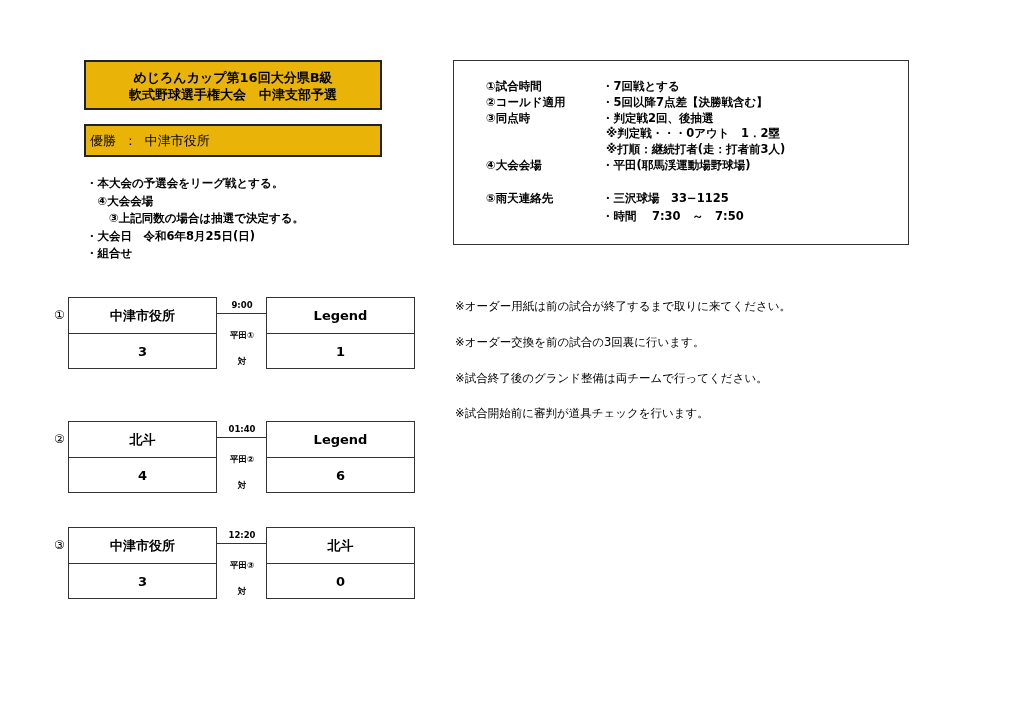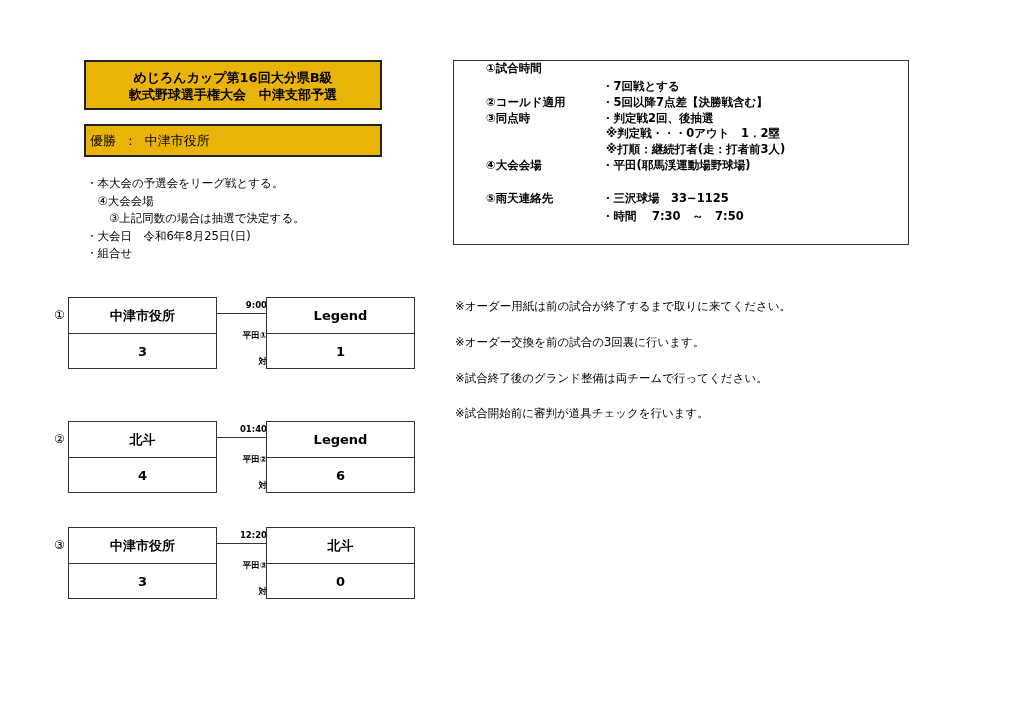--- a/index.html
+++ b/index.html
@@ -6,31 +6,31 @@
   body { width:1024px; height:724px; position:relative; overflow:hidden;
          font-family:"DejaVu Sans", "Liberation Sans", sans-serif; color:#000; }
   .abs { position:absolute; }
   .box { position:absolute; border:2px solid #222; box-sizing:border-box; background:#eab308; }
   .title-box { left:84px; top:60px; width:298px; height:50px; text-align:center;
                font-weight:bold; font-size:13px; line-height:17px; padding-top:7px; }
   .winner-box { left:84px; top:124px; width:298px; height:33px; text-align:left;
                 font-size:13px; line-height:29px; }
   .winner-box span { margin:0 4px; }
   .notes { left:86px; top:175px; font-size:11.5px; line-height:17.5px; }
-  .notes div { white-space:pre; }
+  .notes div { white-space:pre;font-weight:bold; }
   .rules-box { left:453px; top:60px; width:454px; height:183px; border:1px solid #333; }
   .rule-row { position:absolute; font-size:11.5px; font-weight:bold; line-height:15px; white-space:pre; }
   .rule-label { left:32px; }
   .rule-val { left:148px;text-align:right; }
   .match-idx { position:absolute; font-size:12px; }
   .team { position:absolute; border:1px solid #333; box-sizing:border-box; width:149px; height:72px; }
   .team .name { height:35px; border-bottom:1px solid #333; text-align:center;
                 font-weight:bold; font-size:13px; line-height:35px; }
   .team .score { text-align:center; font-weight:bold; font-size:13px; line-height:35px; }
-  .mid { position:absolute; width:50px; text-align:right; font-weight:bold; font-size:8.5px; }
+  .mid { position:absolute; width:50px; text-align:center; font-weight:bold; font-size:8.5px; }
   .mid .time { height:16px; line-height:16px; border-bottom:1px solid #333; }
   .mid .field { line-height:16px; margin-top:13px; }
   .mid .vs { margin-top:12px; line-height:12px; }
   .caution { position:absolute; left:455px; font-size:11.5px; font-weight:normal; white-space:nowrap; }
 </style>
 </head>
 <body>
 
 <div class="box title-box">
   <div>めじろんカップ第16回大分県B級</div>
@@ -45,21 +45,21 @@
 
 <div class="abs notes">
   <div>・本大会の予選会をリーグ戦とする。</div>
   <div>　④大会会場</div>
   <div>　　③上記同数の場合は抽選で決定する。</div>
   <div>・大会日　令和6年8月25日(日)</div>
   <div>・組合せ</div>
 </div>
 
 <div class="abs rules-box">
-  <div class="rule-row rule-label" style="top:0">①試合時間</div>
+  <div class="rule-row rule-label" style="top:18px">①試合時間</div>
   <div class="rule-row rule-val" style="top:18px">・7回戦とする</div>
   <div class="rule-row rule-label" style="top:34px">②コールド適用</div>
   <div class="rule-row rule-val" style="top:34px">・5回以降7点差【決勝戦含む】</div>
   <div class="rule-row rule-label" style="top:50px">③同点時</div>
   <div class="rule-row rule-val" style="top:50px">・判定戦2回、後抽選</div>
   <div class="rule-row rule-val" style="top:65px"> ※判定戦・・・0アウト　1．2塁</div>
   <div class="rule-row rule-val" style="top:81px"> ※打順：継続打者(走：打者前3人)</div>
   <div class="rule-row rule-label" style="top:97px">④大会会場</div>
   <div class="rule-row rule-val" style="top:97px">・平田(耶馬渓運動場野球場)</div>
   <div class="rule-row rule-label" style="top:130px">⑤雨天連絡先</div>

